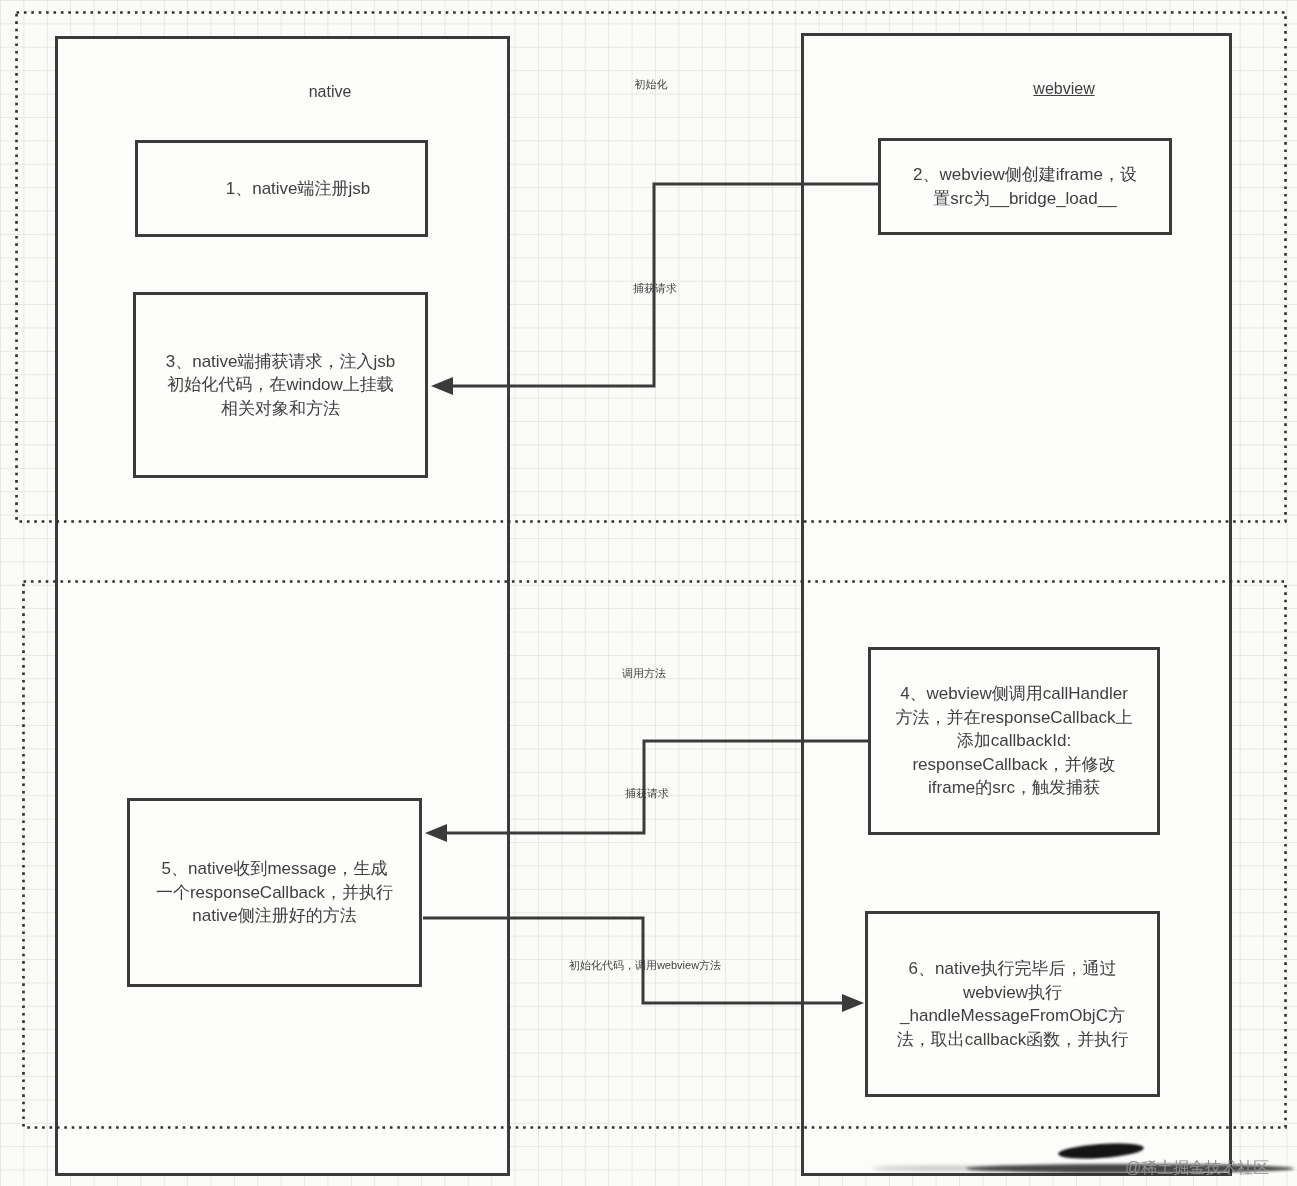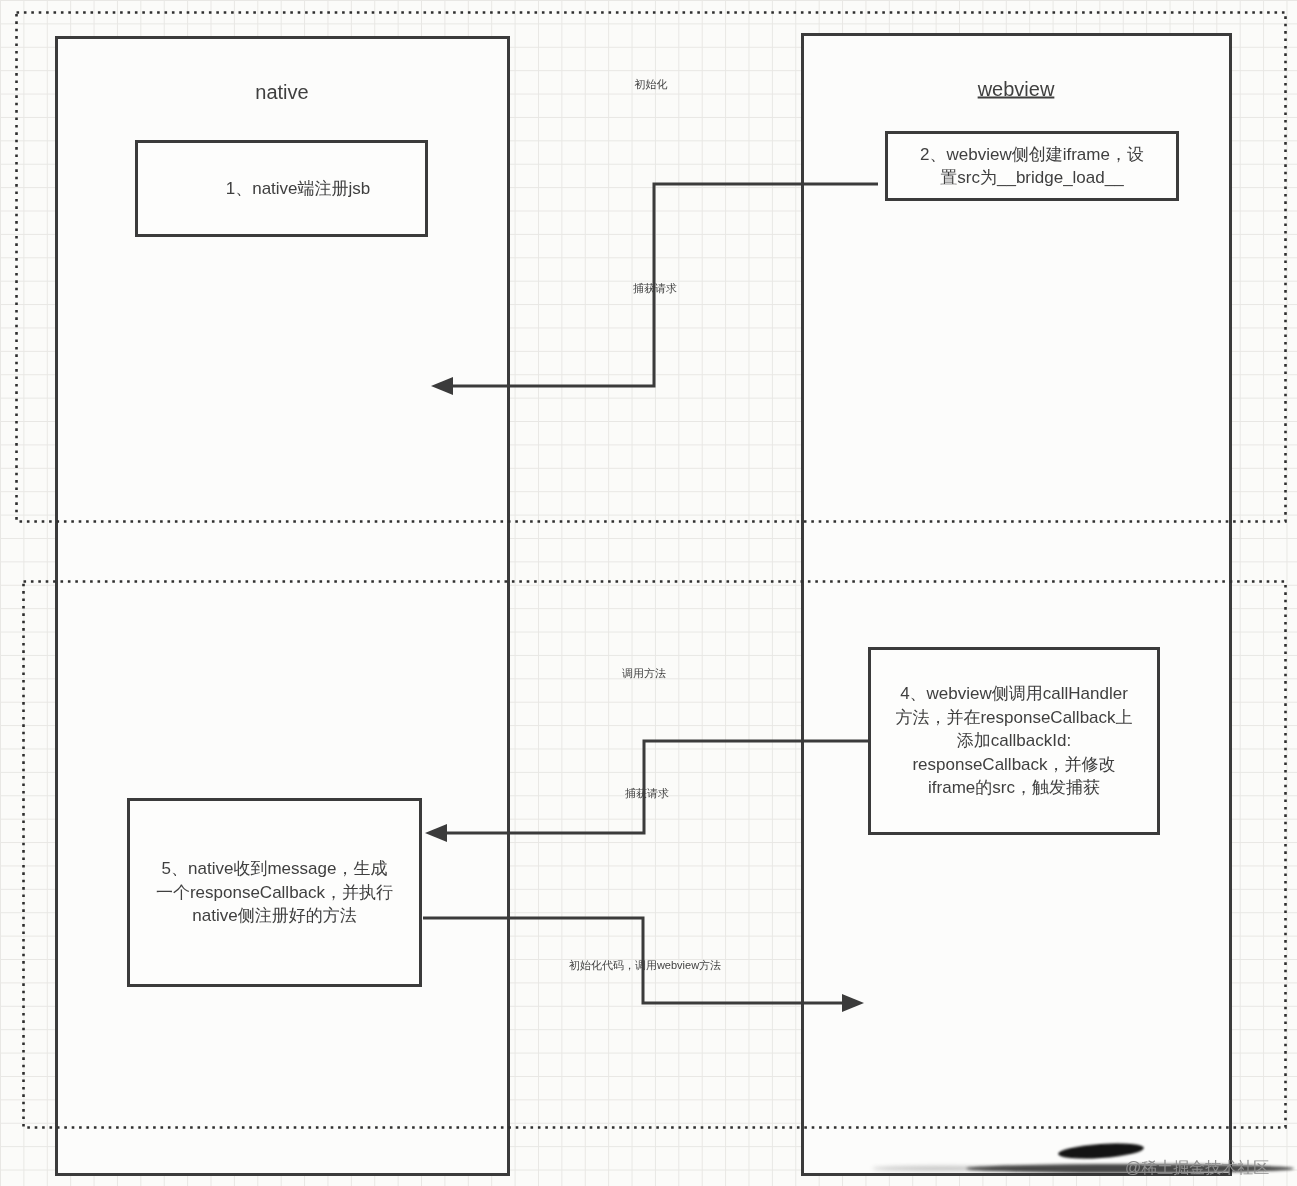--- a/index.html
+++ b/index.html
@@ -17,23 +17,24 @@
   }
   .lane{
     position:absolute;
     border:3px solid #3b3b3b;
     background:#fcfcfb;
     box-sizing:border-box;
   }
   .lane-title{
     position:absolute;
     transform:translate(-50%,-50%);
-    font-size:20px;
+    font-size:16px;
     color:#3f3f3f;
     white-space:nowrap;
+    margin-left:48px;
   }
   .svg-layer{position:absolute;left:0;top:0;}
   .step-box{
     position:absolute;
     border:3px solid #3b3b3b;
     background:#fdfdfc;
     box-sizing:border-box;
     display:flex;align-items:center;justify-content:center;
     text-align:center;
   }
@@ -96,40 +97,51 @@
     <polygon points="864,1003 842,994 842,1012" fill="#3b3b3b"></polygon>
   </svg>
 
   <div class="lane-title" style="left:282px;top:92px;">native</div>
   <div class="lane-title" style="left:1016px;top:89px;text-decoration:underline;">webview</div>
 
   <div class="step-box" style="left:135px;top:140px;width:293px;height:97px;padding-left:33px;">
     <div class="step-text">1、native端注册jsb</div>
   </div>
 
-  <div class="step-box" style="left:878px;top:131px;width:294px;height:70px;margin-left:7px;">
+  <div class="step-box" style="left:878px;top:138px;width:294px;height:97px;">
     <div class="step-text">2、webview侧创建iframe，设
 置src为__bridge_load__</div>
   </div>
 
+  <div class="step-box" style="left:133px;top:292px;width:295px;height:186px;">
+    <div class="step-text">3、native端捕获请求，注入jsb
+初始化代码，在window上挂载
+相关对象和方法</div>
+  </div>
 
   <div class="step-box" style="left:868px;top:647px;width:292px;height:188px;align-items:center;">
     <div class="step-text">4、webview侧调用callHandler
 方法，并在responseCallback上
 添加callbackId:
 responseCallback，并修改
 iframe的src，触发捕获</div>
   </div>
 
   <div class="step-box" style="left:127px;top:798px;width:295px;height:189px;">
     <div class="step-text">5、native收到message，生成
 一个responseCallback，并执行
 native侧注册好的方法</div>
   </div>
 
+  <div class="step-box" style="left:865px;top:911px;width:295px;height:186px;">
+    <div class="step-text">6、native执行完毕后，通过
+webview执行
+_handleMessageFromObjC方
+法，取出callback函数，并执行</div>
+  </div>
 
   <div class="float-label" style="left:651px;top:84px;">初始化</div>
   <div class="float-label" style="left:655px;top:288px;">捕获请求</div>
   <div class="float-label" style="left:644px;top:673px;">调用方法</div>
   <div class="float-label" style="left:647px;top:793px;">捕获请求</div>
   <div class="float-label" style="left:645px;top:965px;">初始化代码，调用webview方法</div>
 
   <div class="smudge smudge-1"></div>
   <div class="smudge smudge-2"></div>
   <div class="smudge smudge-3"></div>

